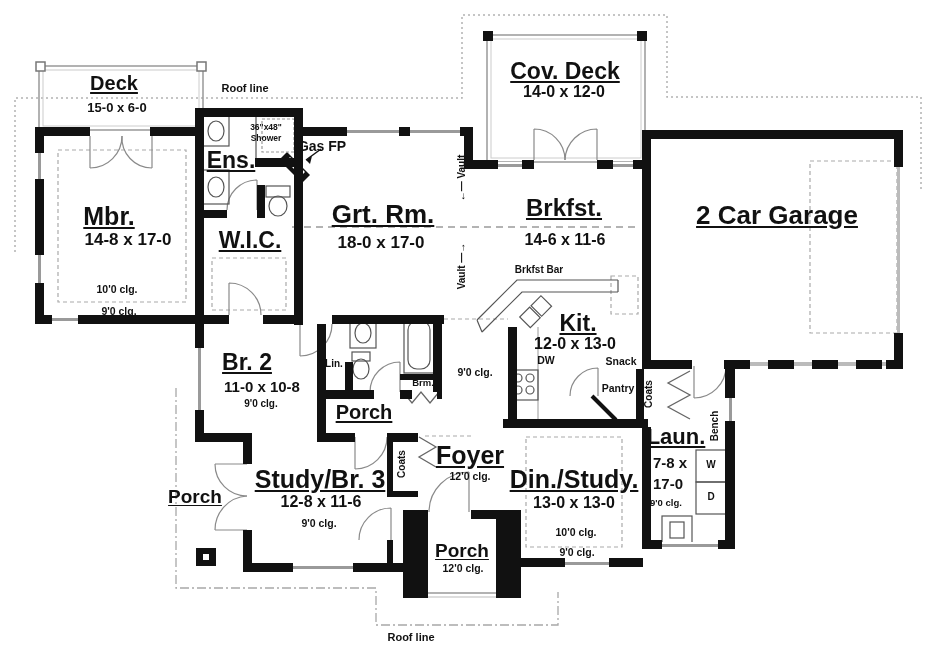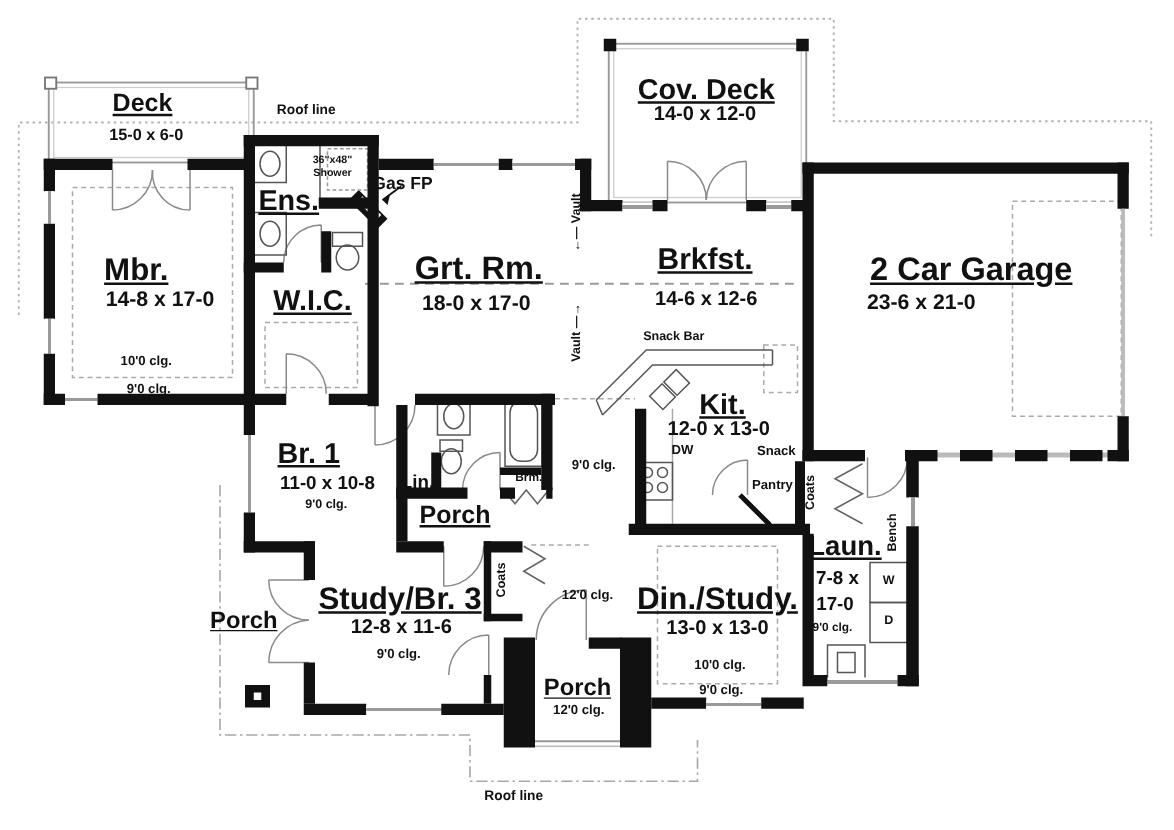--- a/index.html
+++ b/index.html
@@ -247,39 +247,39 @@
   <div class="lbl" style="left:77px;top:284px;width:80px;font-size:10.5px">10'0 clg.</div>
   <div class="lbl" style="left:79px;top:306px;width:80px;font-size:10.5px">9'0 clg.</div>
 
   <div class="lbl rn" style="left:196px;top:148px;width:70px;font-size:23px">Ens.</div>
   <div class="lbl rn" style="left:190px;top:228px;width:120px;font-size:23px">W.I.C.</div>
 
   <div class="lbl rn" style="left:313px;top:201px;width:140px;font-size:26px">Grt. Rm.</div>
   <div class="lbl" style="left:311px;top:234px;width:140px;font-size:17px">18-0 x 17-0</div>
 
   <div class="lbl rn" style="left:494px;top:195px;width:140px;font-size:24px">Brkfst.</div>
-  <div class="lbl" style="left:495px;top:232px;width:140px;font-size:16px">14-6 x 12-6</div>
+  <div class="lbl" style="left:495px;top:232px;width:140px;font-size:16px">14-6 x 11-6</div>
 
   <div class="lbl rn" style="left:677px;top:202px;width:200px;font-size:26px">2 Car Garage</div>
-  <div class="lbl" style="left:662px;top:233px;width:150px;font-size:17px">23-6 x 21-0</div>
 
   <div class="lbl rn" style="left:538px;top:311px;width:80px;font-size:23px">Kit.</div>
   <div class="lbl" style="left:505px;top:336px;width:140px;font-size:16px">12-0 x 13-0</div>
 
-  <div class="lbl rn" style="left:187px;top:350px;width:120px;font-size:23px">Br. 1</div>
+  <div class="lbl rn" style="left:187px;top:350px;width:120px;font-size:23px">Br. 2</div>
   <div class="lbl" style="left:192px;top:379px;width:140px;font-size:15px">11-0 x 10-8</div>
   <div class="lbl" style="left:221px;top:399px;width:80px;font-size:10px">9'0 clg.</div>
 
   <div class="lbl rn" style="left:314px;top:402px;width:100px;font-size:20px">Porch</div>
   <div class="lbl" style="left:435px;top:367px;width:80px;font-size:10.5px">9'0 clg.</div>
 
   <div class="lbl rn" style="left:220px;top:466px;width:200px;font-size:25px">Study/Br. 3</div>
   <div class="lbl" style="left:251px;top:494px;width:140px;font-size:16px">12-8 x 11-6</div>
   <div class="lbl" style="left:279px;top:518px;width:80px;font-size:10.5px">9'0 clg.</div>
 
+  <div class="lbl rn" style="left:410px;top:442px;width:120px;font-size:25px">Foyer</div>
   <div class="lbl" style="left:430px;top:471px;width:80px;font-size:10.5px">12'0 clg.</div>
 
   <div class="lbl rn" style="left:494px;top:466px;width:160px;font-size:25px">Din./Study.</div>
   <div class="lbl" style="left:504px;top:495px;width:140px;font-size:16px">13-0 x 13-0</div>
   <div class="lbl" style="left:536px;top:527px;width:80px;font-size:10.5px">10'0 clg.</div>
   <div class="lbl" style="left:537px;top:547px;width:80px;font-size:10.5px">9'0 clg.</div>
 
   <div class="lbl rn" style="left:626px;top:425px;width:100px;font-size:22px">Laun.</div>
   <div class="lbl" style="left:640px;top:455px;width:60px;font-size:15px">7-8 x</div>
   <div class="lbl" style="left:638px;top:476px;width:60px;font-size:15px">17-0</div>
@@ -287,25 +287,25 @@
 
   <div class="lbl rn" style="left:145px;top:487px;width:100px;font-size:19px">Porch</div>
   <div class="lbl rn" style="left:412px;top:541px;width:100px;font-size:19px">Porch</div>
   <div class="lbl" style="left:423px;top:563px;width:80px;font-size:10.5px">12'0 clg.</div>
 
   <div class="lbl" style="left:205px;top:83px;width:80px;font-size:11px">Roof line</div>
   <div class="lbl" style="left:371px;top:632px;width:80px;font-size:11px">Roof line</div>
   <div class="lbl" style="left:236px;top:123px;width:60px;font-size:8.5px">36"x48"</div>
   <div class="lbl" style="left:236px;top:134px;width:60px;font-size:8.5px">Shower</div>
   <div class="lbl" style="left:287px;top:139px;width:70px;font-size:14px">Gas FP</div>
-  <div class="lbl" style="left:499px;top:265px;width:80px;font-size:10px">Snack Bar</div>
+  <div class="lbl" style="left:499px;top:265px;width:80px;font-size:10px">Brkfst Bar</div>
   <div class="lbl" style="left:516px;top:355px;width:60px;font-size:10.5px">DW</div>
   <div class="lbl" style="left:591px;top:356px;width:60px;font-size:10.5px">Snack</div>
   <div class="lbl" style="left:588px;top:383px;width:60px;font-size:10.5px">Pantry</div>
-  <div class="lbl" style="left:309px;top:378px;width:50px;font-size:15px">Lin.</div>
+  <div class="lbl" style="left:309px;top:359px;width:50px;font-size:10px">Lin.</div>
   <div class="lbl" style="left:398px;top:378px;width:50px;font-size:9.5px">Brm.</div>
   <div class="lbl" style="left:701px;top:460px;width:20px;font-size:10px">W</div>
   <div class="lbl" style="left:701px;top:492px;width:20px;font-size:10px">D</div>
   <div class="lbl vert" style="left:423px;top:172px;width:80px;font-size:10px">←— Vault</div>
   <div class="lbl vert" style="left:423px;top:260px;width:80px;font-size:10px">Vault —→</div>
   <div class="lbl vert" style="left:610px;top:388px;width:80px;font-size:10px">Coats</div>
   <div class="lbl vert" style="left:363px;top:458px;width:80px;font-size:10px">Coats</div>
   <div class="lbl vert" style="left:676px;top:420px;width:80px;font-size:10px">Bench</div>
 
 </div>

